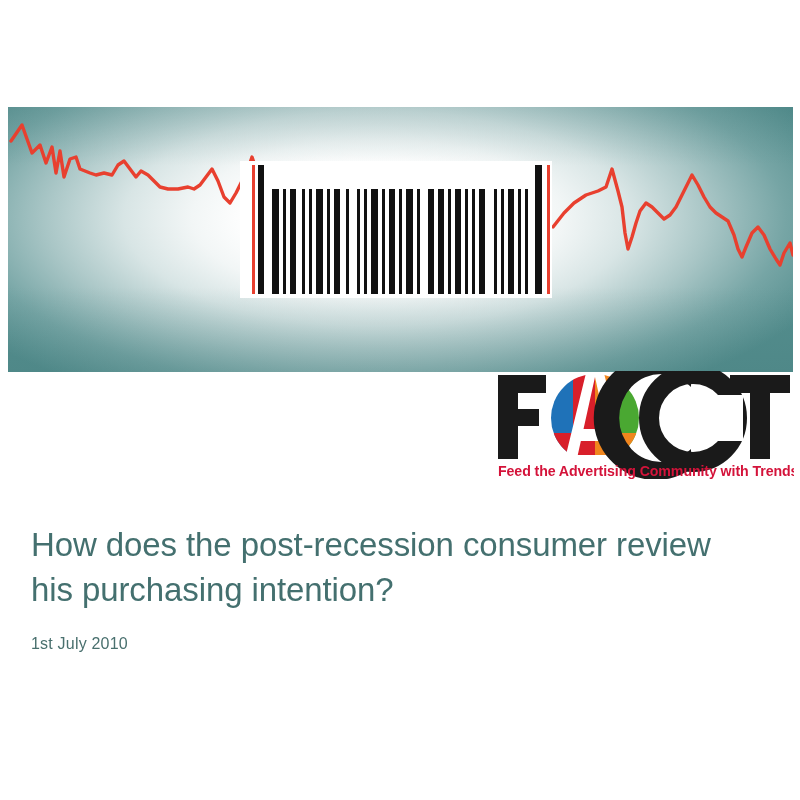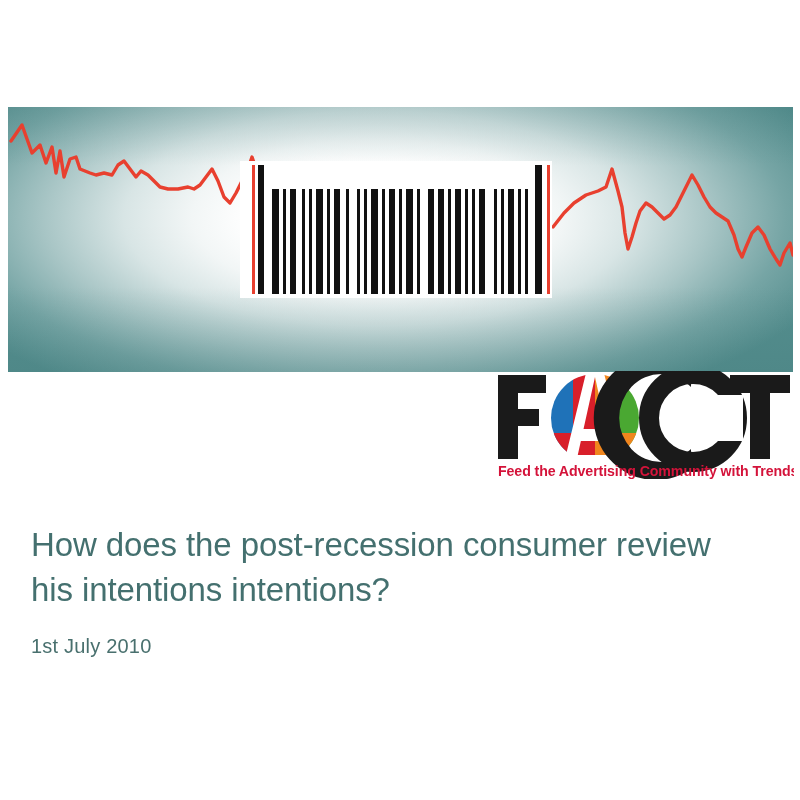--- a/index.html
+++ b/index.html
@@ -124,21 +124,21 @@
     font-weight: normal;
     font-size: 33px;
     line-height: 1.36;
     color: #44706f;
     letter-spacing: -0.1px;
   }
   #doc-date {
     margin: 22px 0 0 0;
     font-family: "Liberation Sans", sans-serif;
     font-weight: normal;
-    font-size: 20px;
+    font-size: 16px;
     color: #49706e;
     letter-spacing: 0.2px;
   }
 </style>
 </head>
 <body>
 
 <div id="banner">
 
   <div id="banner-shade"></div>
@@ -235,15 +235,15 @@
     <g fill="#1a1a1a">
       <rect x="238" y="4" width="60" height="18"></rect>
       <rect x="258" y="4" width="20" height="84"></rect>
     </g>
 
     <text x="6" y="105" font-family="Liberation Sans, sans-serif" font-size="14.2" font-weight="bold" fill="#d4133a" letter-spacing="-0.1">Feed the Advertising Community with Trends</text>
   </svg>
 </div>
 
 <div id="title-block">
-  <h1 id="doc-title">How does the post-recession consumer review his intentions intentions?</h1>
+  <h1 id="doc-title">How does the post-recession consumer review his purchasing intention?</h1>
   <p id="doc-date">1st July 2010</p>
 </div>
 
 </body></html>

